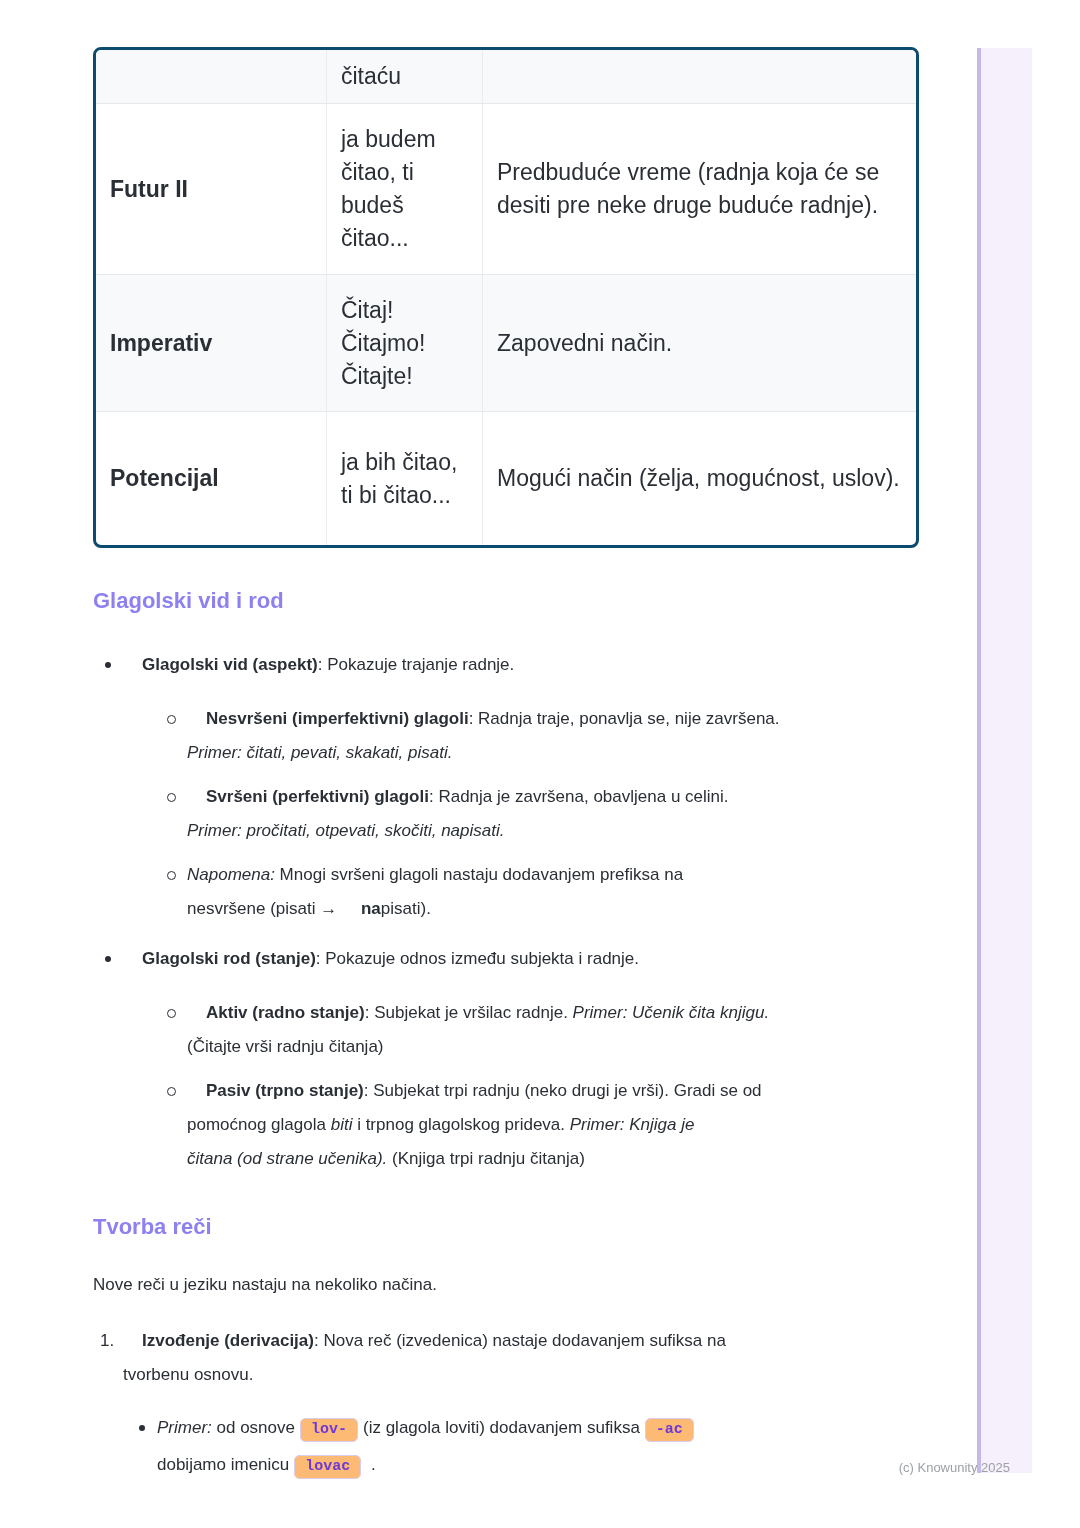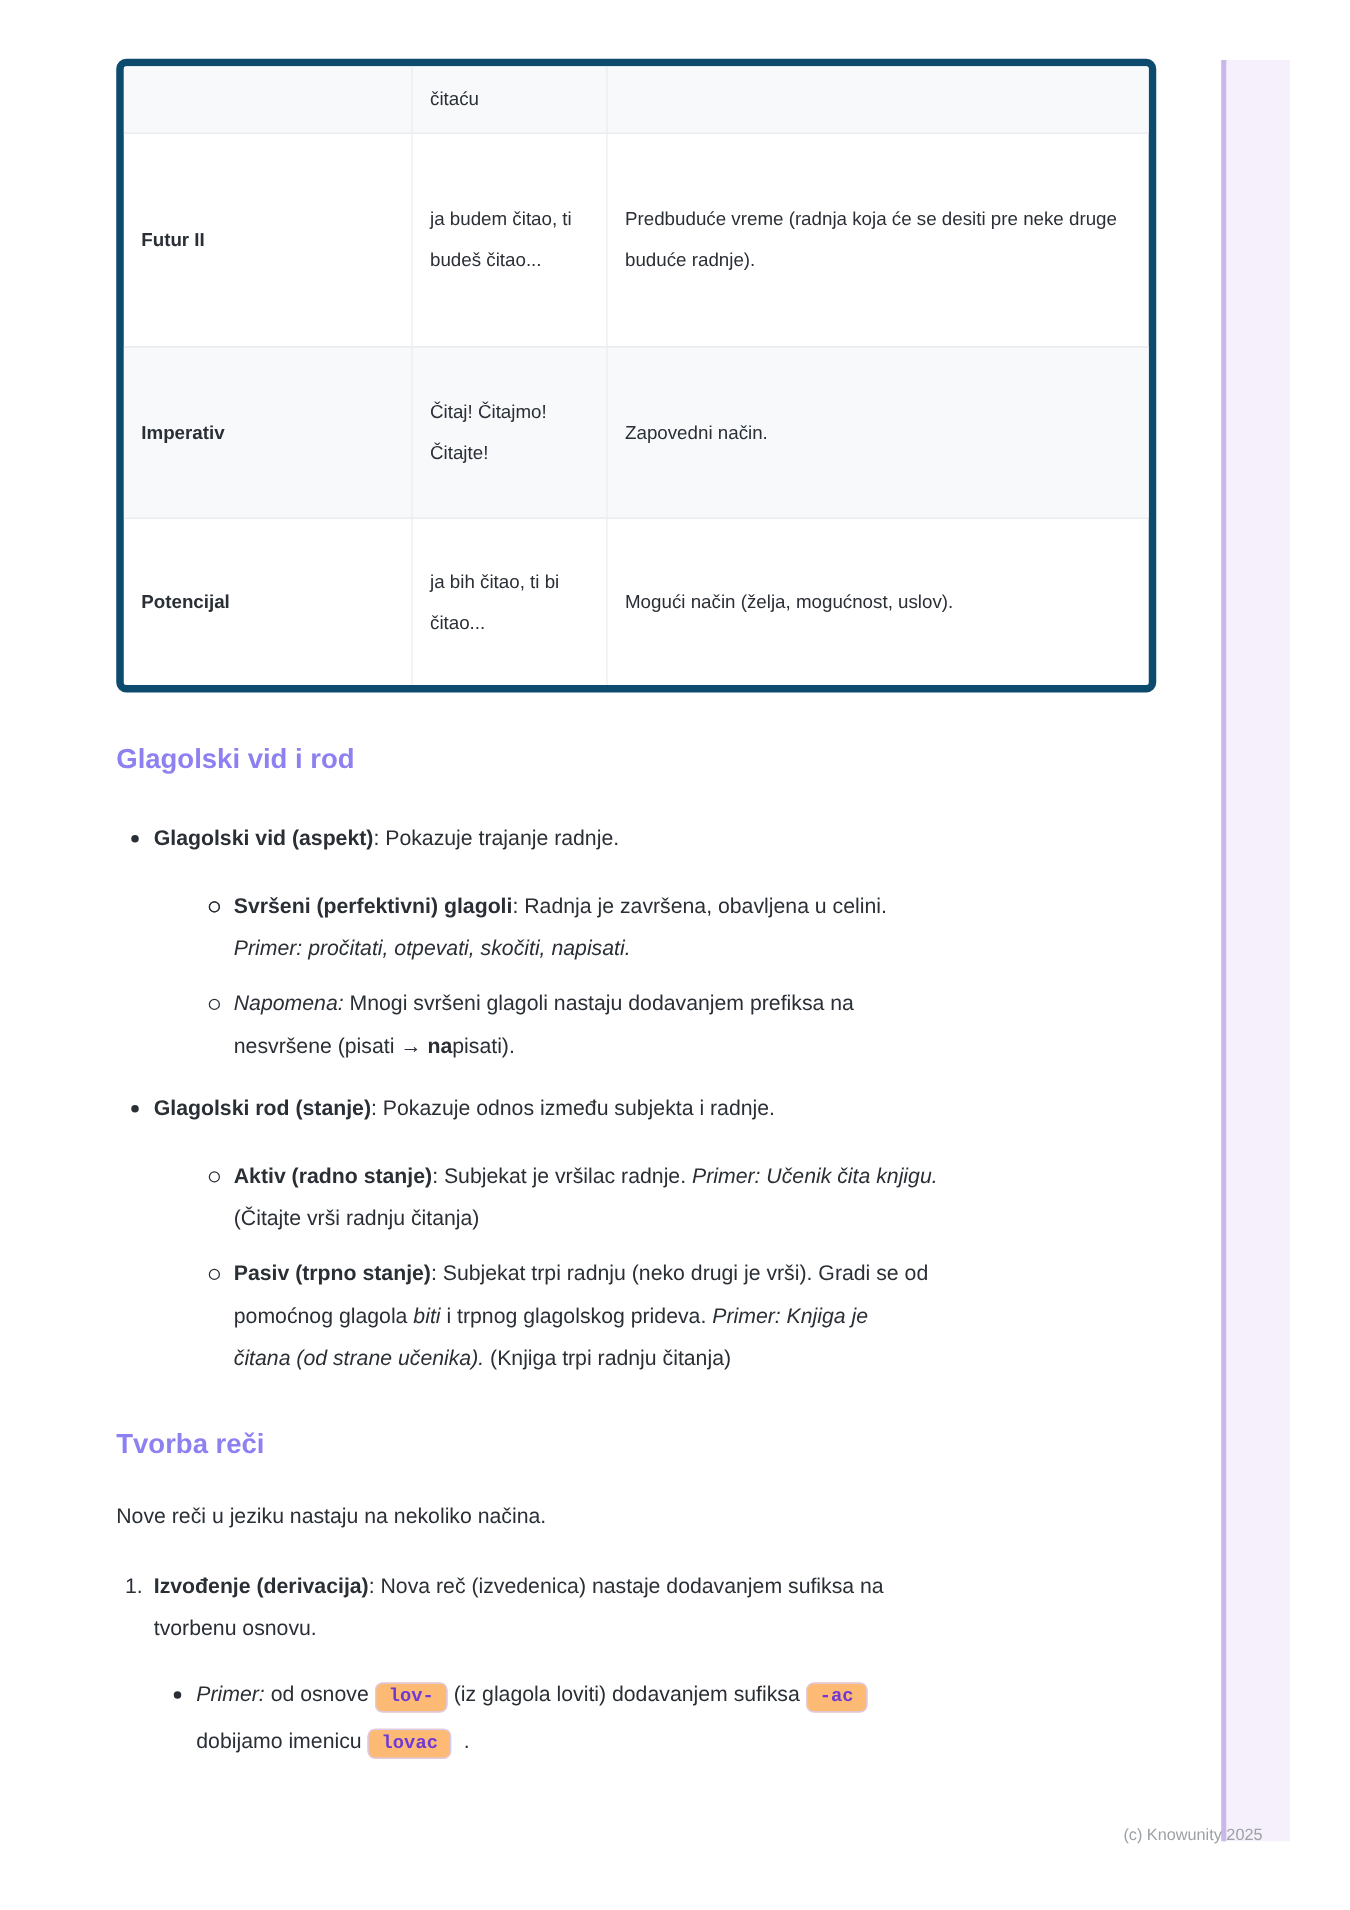--- a/index.html
+++ b/index.html
@@ -4,22 +4,22 @@
 <style>
   html,body{margin:0;padding:0;background:#fff;}
   .page{
     position:relative;width:1080px;height:1528px;overflow:hidden;background:#ffffff;
     font-family:"Liberation Sans",sans-serif;color:#2a2f36;
   }
   .content{padding:47px 0 0 93px;}
   
   table.vtable{
     border-collapse:separate;border-spacing:0;table-layout:fixed;width:734px;
-    border:6px solid #0c4a6e;border-radius:8px;overflow:hidden;
-    font-size:15px;line-height:33px;
+    border:3px solid #0c4a6e;border-radius:8px;overflow:hidden;
+    font-size:23px;line-height:33px;
   }
   table.vtable td{vertical-align:middle;border-top:1px solid #e6e8ec;padding:10px 14px;}
   table.vtable tr:first-child td{border-top:none;}
   table.vtable td + td{border-left:1px solid #eaecef;}
   table.vtable tr.stripe{background:#f8f9fb;}
   td.c-label{width:202px;padding-left:24px;font-weight:700;}
   td.c-forms{width:127px;padding-left:21px;padding-right:8px;}
   td.c-desc{width:405px;padding-left:22px;padding-right:45px;}
   tr.row-cut td{height:33px;}
   tr.row-futur2 td{height:150px;}
@@ -49,21 +49,21 @@
   .li-text{max-width:760px;}
   
   .num-item{position:relative;padding-left:30px;font-size:17px;line-height:34px;margin-top:22px;max-width:760px;}
   .num-item .num{position:absolute;left:7px;top:0;}
   ul.l3{margin:18px 0 0 34px;}
   ul.l3 > li{position:relative;padding-left:30px;font-size:17px;line-height:35px;}
   ul.l3 > li > .dot{
     position:absolute;left:12px;top:15px;width:6px;height:6px;border-radius:50%;background:#2a2f36;
   }
   
-  .rt-b{font-weight:700;}
+  .rt-b{font-weight:700;margin-left:19px;}
   .rt-i{font-style:italic;}
   .rt-c{
     font-family:"Liberation Mono","DejaVu Sans Mono",monospace;
     font-size:15px;font-weight:700;color:#6f39d4;
     background:#fdba74;border:1px solid #d9ccf2;border-radius:6px;
     padding:2px 10px 3px 10px;margin:0 5px;white-space:nowrap;
   }
   
   .edge-strip{
     position:absolute;left:977px;top:48px;width:51px;height:1425px;
@@ -110,20 +110,21 @@
 
     <h2 class="sec">Glagolski vid i rod</h2>
 
     <ul class="l1">
       <li>
         <span class="dot"></span>
         <div class="li-text"><span class="rt-b">Glagolski vid (aspekt)</span><span>: Pokazuje trajanje radnje.</span></div>
         <ul class="l2">
           <li>
             <span class="ring"></span>
+            <div class="li-text"><span class="rt-b">Nesvršeni (imperfektivni) glagoli</span><span>: Radnja traje, ponavlja se, nije završena.</span><br><span class="rt-i">Primer: čitati, pevati, skakati, pisati.</span></div>
           </li>
           <li>
             <span class="ring"></span>
             <div class="li-text"><span class="rt-b">Svršeni (perfektivni) glagoli</span><span>: Radnja je završena, obavljena u celini.</span><br><span class="rt-i">Primer: pročitati, otpevati, skočiti, napisati.</span></div>
           </li>
           <li>
             <span class="ring"></span>
             <div class="li-text"><span class="rt-i">Napomena:</span><span> Mnogi svršeni glagoli nastaju dodavanjem prefiksa na</span><br><span>nesvršene (pisati → </span><span class="rt-b">na</span><span>pisati).</span></div>
           </li>
         </ul>

